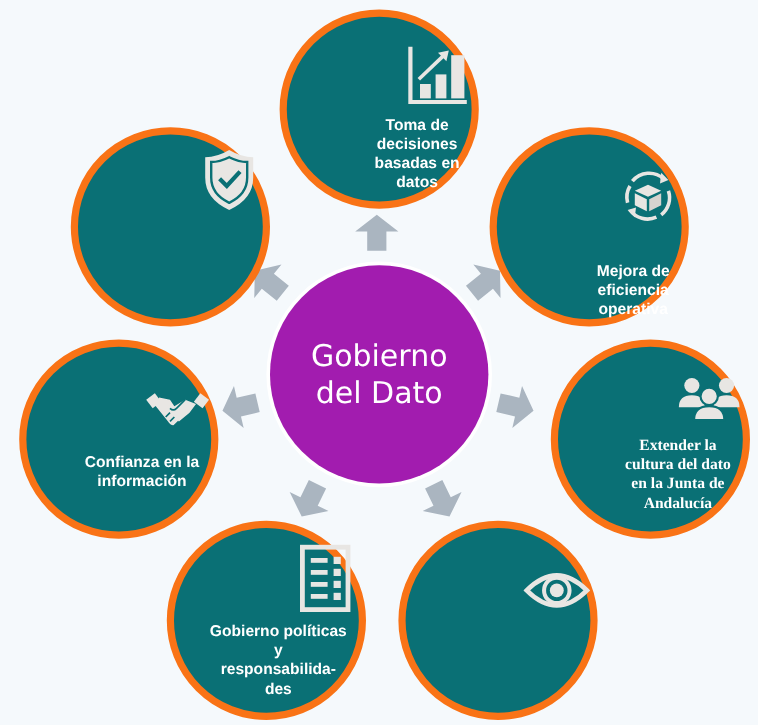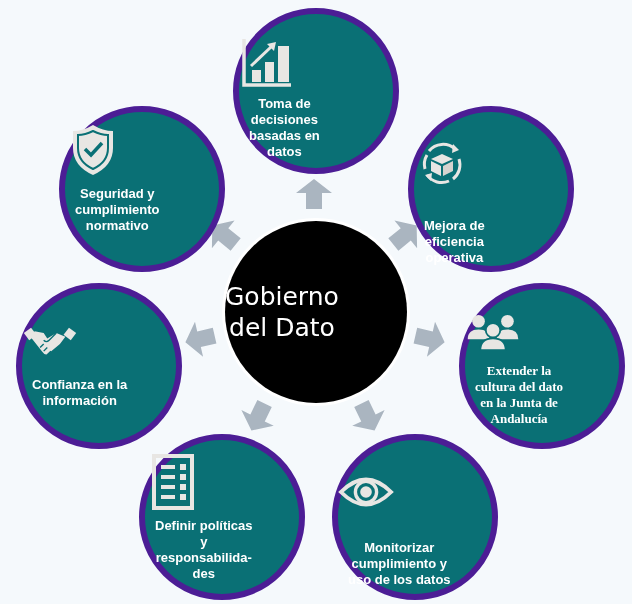--- a/index.html
+++ b/index.html
@@ -1,19 +1,19 @@
 <!DOCTYPE html>
 <html><head>
 <meta charset="utf-8">
 <style>
   html, body { margin:0; padding:0; }
   body { width:632px; height:604px; background:#f5f9fc; position:relative; overflow:hidden; font-family:"Liberation Sans", sans-serif; }
-  .center { position:absolute; width:182px; height:182px; left:225px; top:221px; border-radius:50%; background:#000000; box-shadow:0 0 0 3px #ffffff; display:flex; align-items:center; text-align:center; }
+  .center { position:absolute; width:182px; height:182px; left:225px; top:221px; border-radius:50%; background:#a21caf; box-shadow:0 0 0 3px #ffffff; display:flex; align-items:center; justify-content:center; text-align:center; }
   .center span { color:#ffffff; font-size:25px; line-height:31px; font-family:"DejaVu Sans", sans-serif; white-space:pre-line; }
-  .node { position:absolute; width:154px; height:154px; border-radius:50%; background:#0a7075; border:6px solid #4c1d95; box-sizing:content-box; display:flex; flex-direction:column; align-items:flex-start; }
+  .node { position:absolute; width:154px; height:154px; border-radius:50%; background:#0a7075; border:6px solid #f97316; box-sizing:content-box; display:flex; flex-direction:column; align-items:flex-end; }
   .node .icon { width:56px; height:56px; margin-top:20px; display:flex; align-items:center; justify-content:center; }
   .node .label { color:#ffffff; font-size:13px; line-height:16px; font-weight:bold; text-align:center; white-space:pre-line; margin-top:6px; padding:0 10px; }
   .arrow { position:absolute; width:40px; height:34px; }
   svg { display:block; }
 </style>
 </head>
 <body>
 
 <div class="arrow" style="left:294px;top:177px;transform:rotate(0deg);">
   <svg width="40" height="34" viewBox="0 0 40 34">
@@ -110,40 +110,37 @@
 </div>
 
 <div class="node" style="left:332px;top:434px;">
   <div class="icon" style="margin-top:24px;">
     <svg width="58" height="40" viewBox="0 0 58 40">
       <path d="M3 20 Q29 -6 55 20 Q29 46 3 20 Z" fill="none" stroke="#e8e6e3" stroke-width="4"></path>
       <circle cx="29" cy="20" r="11" fill="none" stroke="#e8e6e3" stroke-width="3.5"></circle>
       <circle cx="29" cy="20" r="6" fill="#e8e6e3"></circle>
     </svg>
   </div>
-  <div class="label" style="margin-top:20px;">Monitorizar
-cumplimiento y
-uso de los datos</div>
 </div>
 
 <div class="node" style="left:139px;top:434px;">
   <div class="icon" style="margin-top:14px;">
     <svg width="44" height="58" viewBox="0 0 44 58">
       <rect x="3" y="3" width="38" height="52" fill="none" stroke="#e8e6e3" stroke-width="4"></rect>
       <rect x="10" y="12" width="14" height="4" fill="#e8e6e3"></rect>
         <rect x="29" y="11" width="6" height="6" fill="#e8e6e3"></rect>
       <rect x="10" y="22" width="14" height="4" fill="#e8e6e3"></rect>
         <rect x="29" y="21" width="6" height="6" fill="#e8e6e3"></rect>
       <rect x="10" y="32" width="14" height="4" fill="#e8e6e3"></rect>
         <rect x="29" y="31" width="6" height="6" fill="#e8e6e3"></rect>
       <rect x="10" y="42" width="14" height="4" fill="#e8e6e3"></rect>
         <rect x="29" y="41" width="6" height="6" fill="#e8e6e3"></rect>
     </svg>
   </div>
-  <div class="label" style="margin-top:8px;">Definir políticas
+  <div class="label" style="margin-top:8px;">Gobierno políticas
 y
 responsabilida-
 des</div>
 </div>
 
 <div class="node" style="left:16px;top:283px;">
   <div class="icon" style="margin-top:26px;">
     <svg width="62" height="42" viewBox="0 0 62 42">
       <polygon points="2,10 10,4 16,12 8,18" fill="#e8e6e3"></polygon>
       <polygon points="60,10 52,4 46,12 54,18" fill="#e8e6e3"></polygon>
@@ -157,16 +154,13 @@
 </div>
 
 <div class="node" style="left:59px;top:106px;">
   <div class="icon" style="margin-top:10px;">
     <svg width="46" height="56" viewBox="0 0 46 56">
       <path d="M23 3 Q33 9 43 9 L43 26 Q43 44 23 53 Q3 44 3 26 L3 9 Q13 9 23 3 Z" fill="#e8e6e3"></path>
       <path d="M23 9 Q31 13 38 13 L38 26 Q38 40 23 47 Q8 40 8 26 L8 13 Q15 13 23 9 Z" fill="none" stroke="#0a7075" stroke-width="2"></path>
       <path d="M15 27 L21 33 L32 21" stroke="#0a7075" stroke-width="3.5" fill="none"></path>
     </svg>
   </div>
-  <div class="label" style="margin-top:8px;">Seguridad y
-cumplimiento
-normativo</div>
 </div>
 
 </body></html>

